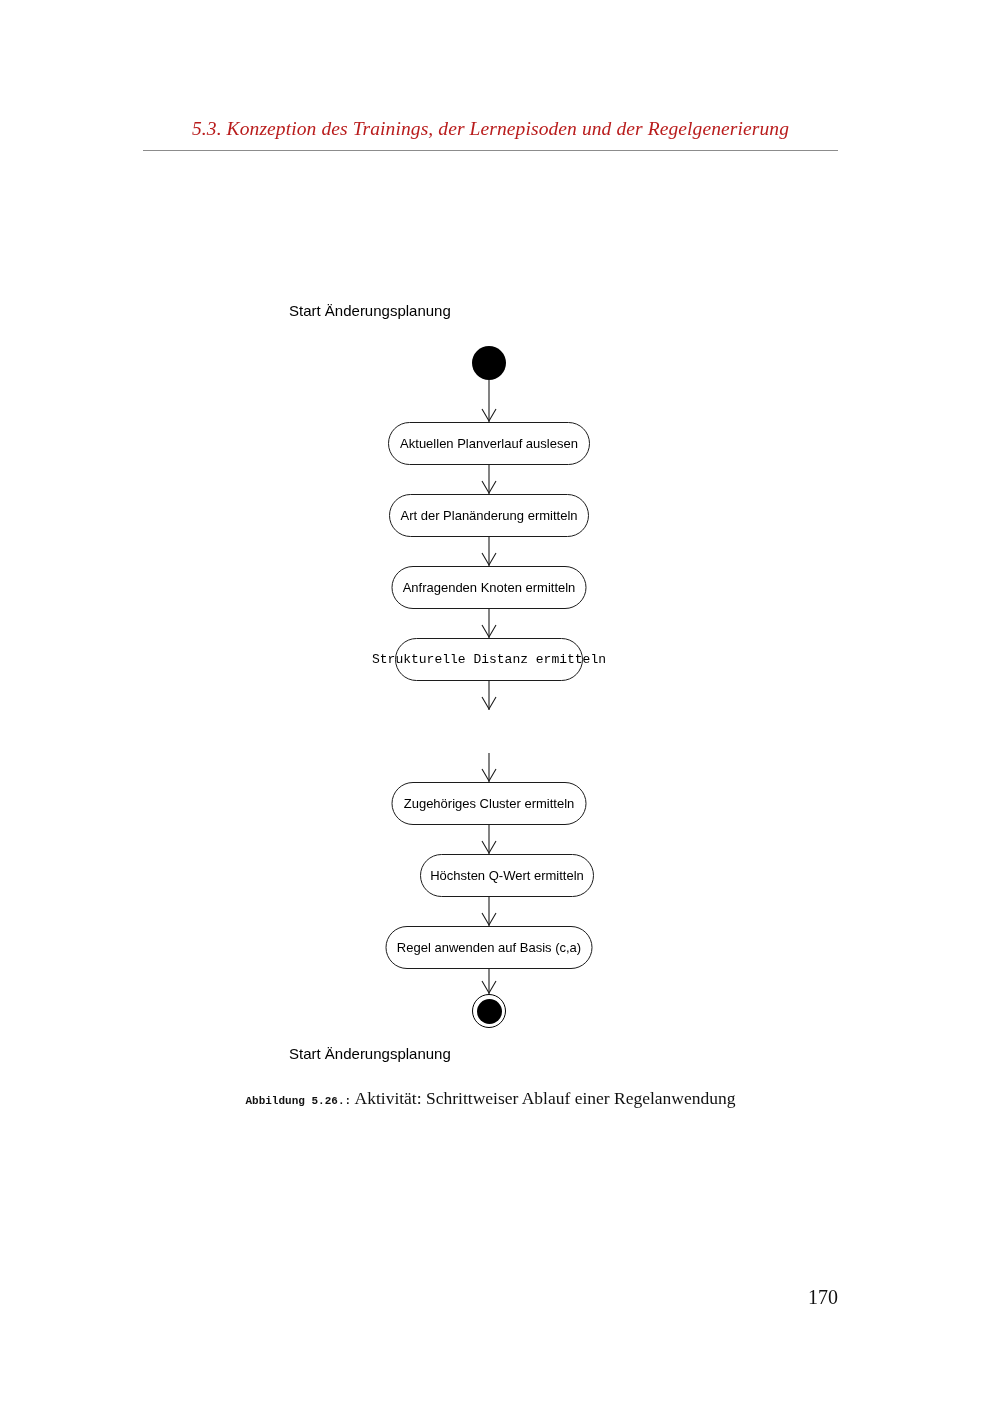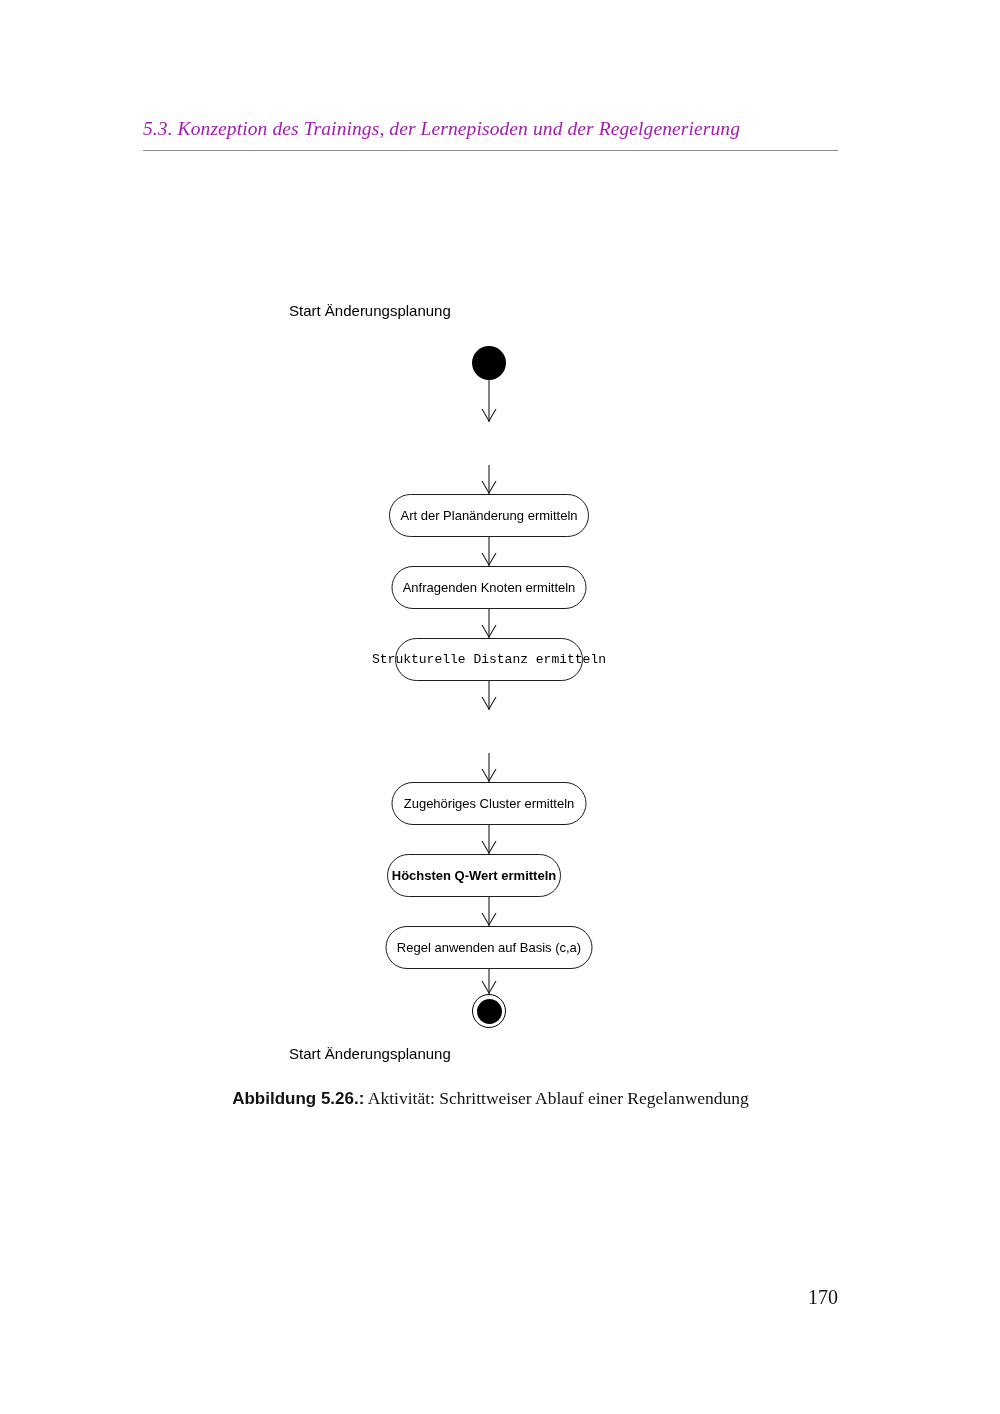--- a/index.html
+++ b/index.html
@@ -14,25 +14,25 @@
     background: #ffffff;
     overflow: hidden;
   }
 
   
   .header {
     position: absolute;
     left: 143px;
     top: 118px;
     width: 695px;
-    text-align: left;
+    text-align: center;
     font-family: "Liberation Serif", "DejaVu Serif", serif;
     font-style: italic;
     font-size: 19.5px;
-    color: #a21caf;
+    color: #b91c1c;
     letter-spacing: 0.1px;
     white-space: nowrap;
   }
   .header-rule {
     position: absolute;
     left: 143px;
     top: 150px;
     width: 695px;
     height: 1px;
     background: #8c8c8c;
@@ -118,23 +118,23 @@
     left: 143px;
     top: 1088px;
     width: 695px;
     text-align: center;
     font-family: "Liberation Serif", "DejaVu Serif", serif;
     font-size: 17.5px;
     color: #111111;
     white-space: nowrap;
   }
   .caption b {
-    font-family: Liberation Sans, sans-serif;
+    font-family: Liberation Mono, monospace;
     font-weight: bold;
-    font-size: 17px;
+    font-size: 11px;
   }
 
   
   .folio {
     position: absolute;
     left: 638px;
     top: 1286px;
     width: 200px;
     text-align: right;
     font-family: "Liberation Serif", "DejaVu Serif", serif;
@@ -154,20 +154,21 @@
 
     <div class="dlabel" style="top:302px;">Start Änderungsplanung</div>
 
     <div class="initial-node" style="left:489px; top:346px;"></div>
 
     <svg class="edge" style="left:489px; top:380px; width:20px; height:42px;" viewBox="0 0 20 42">
       <line x1="10" y1="0" x2="10" y2="42"></line>
       <polyline points="3,29 10,41 17,29"></polyline>
     </svg>
 
+    <div class="node" style="left:489px; top:422px; width:202px;">Aktuellen Planverlauf auslesen</div>
 
     <svg class="edge" style="left:489px; top:465px; width:20px; height:29px;" viewBox="0 0 20 29">
       <line x1="10" y1="0" x2="10" y2="29"></line>
       <polyline points="3,16 10,28 17,16"></polyline>
     </svg>
 
     <div class="node" style="left:489px; top:494px; width:200px;">Art der Planänderung ermitteln</div>
 
     <svg class="edge" style="left:489px; top:537px; width:20px; height:29px;" viewBox="0 0 20 29">
       <line x1="10" y1="0" x2="10" y2="29"></line>
@@ -194,21 +195,21 @@
       <polyline points="3,16 10,28 17,16"></polyline>
     </svg>
 
     <div class="node" style="left:489px; top:782px; width:195px;">Zugehöriges Cluster ermitteln</div>
 
     <svg class="edge" style="left:489px; top:825px; width:20px; height:29px;" viewBox="0 0 20 29">
       <line x1="10" y1="0" x2="10" y2="29"></line>
       <polyline points="3,16 10,28 17,16"></polyline>
     </svg>
 
-    <div class="node" style="left:474px; top:854px; width:174px;font-weight:bold;">Höchsten Q-Wert ermitteln</div>
+    <div class="node" style="left:507px; top:854px; width:174px;">Höchsten Q-Wert ermitteln</div>
 
     <svg class="edge" style="left:489px; top:897px; width:20px; height:29px;" viewBox="0 0 20 29">
       <line x1="10" y1="0" x2="10" y2="29"></line>
       <polyline points="3,16 10,28 17,16"></polyline>
     </svg>
 
     <div class="node" style="left:489px; top:926px; width:207px;">Regel anwenden auf Basis (c,a)</div>
 
     <svg class="edge" style="left:489px; top:969px; width:20px; height:25px;" viewBox="0 0 20 25">
       <line x1="10" y1="0" x2="10" y2="25"></line>

